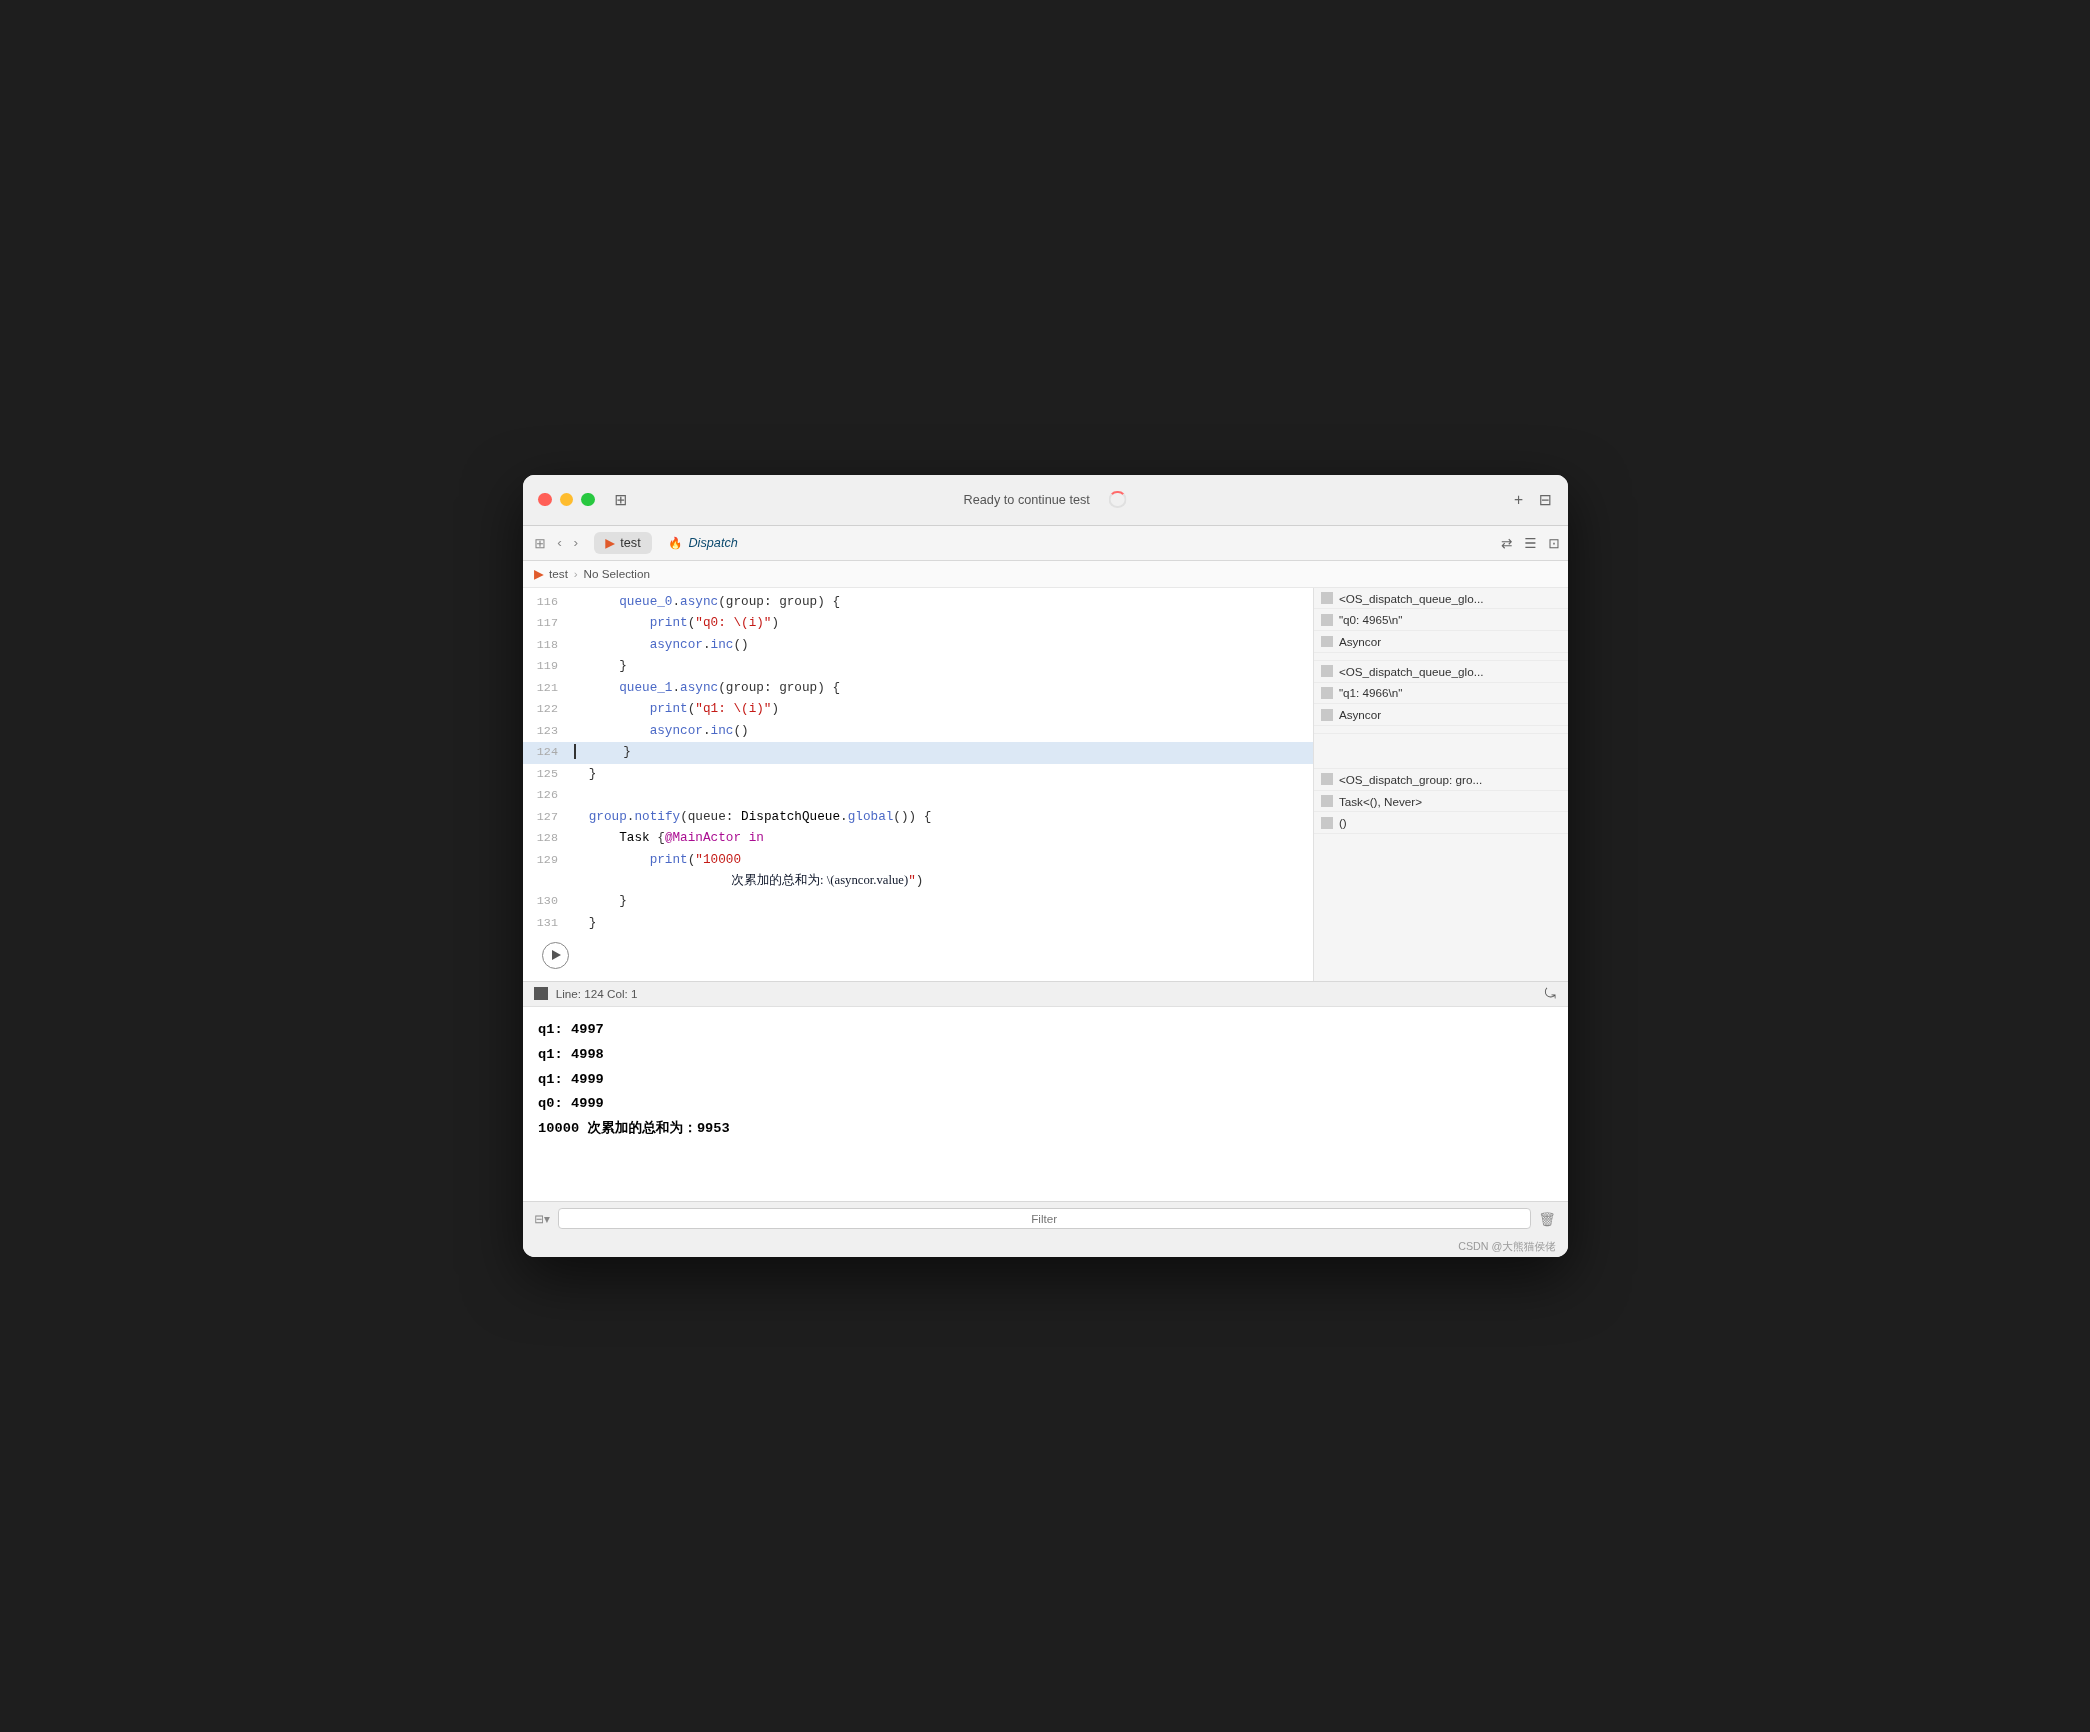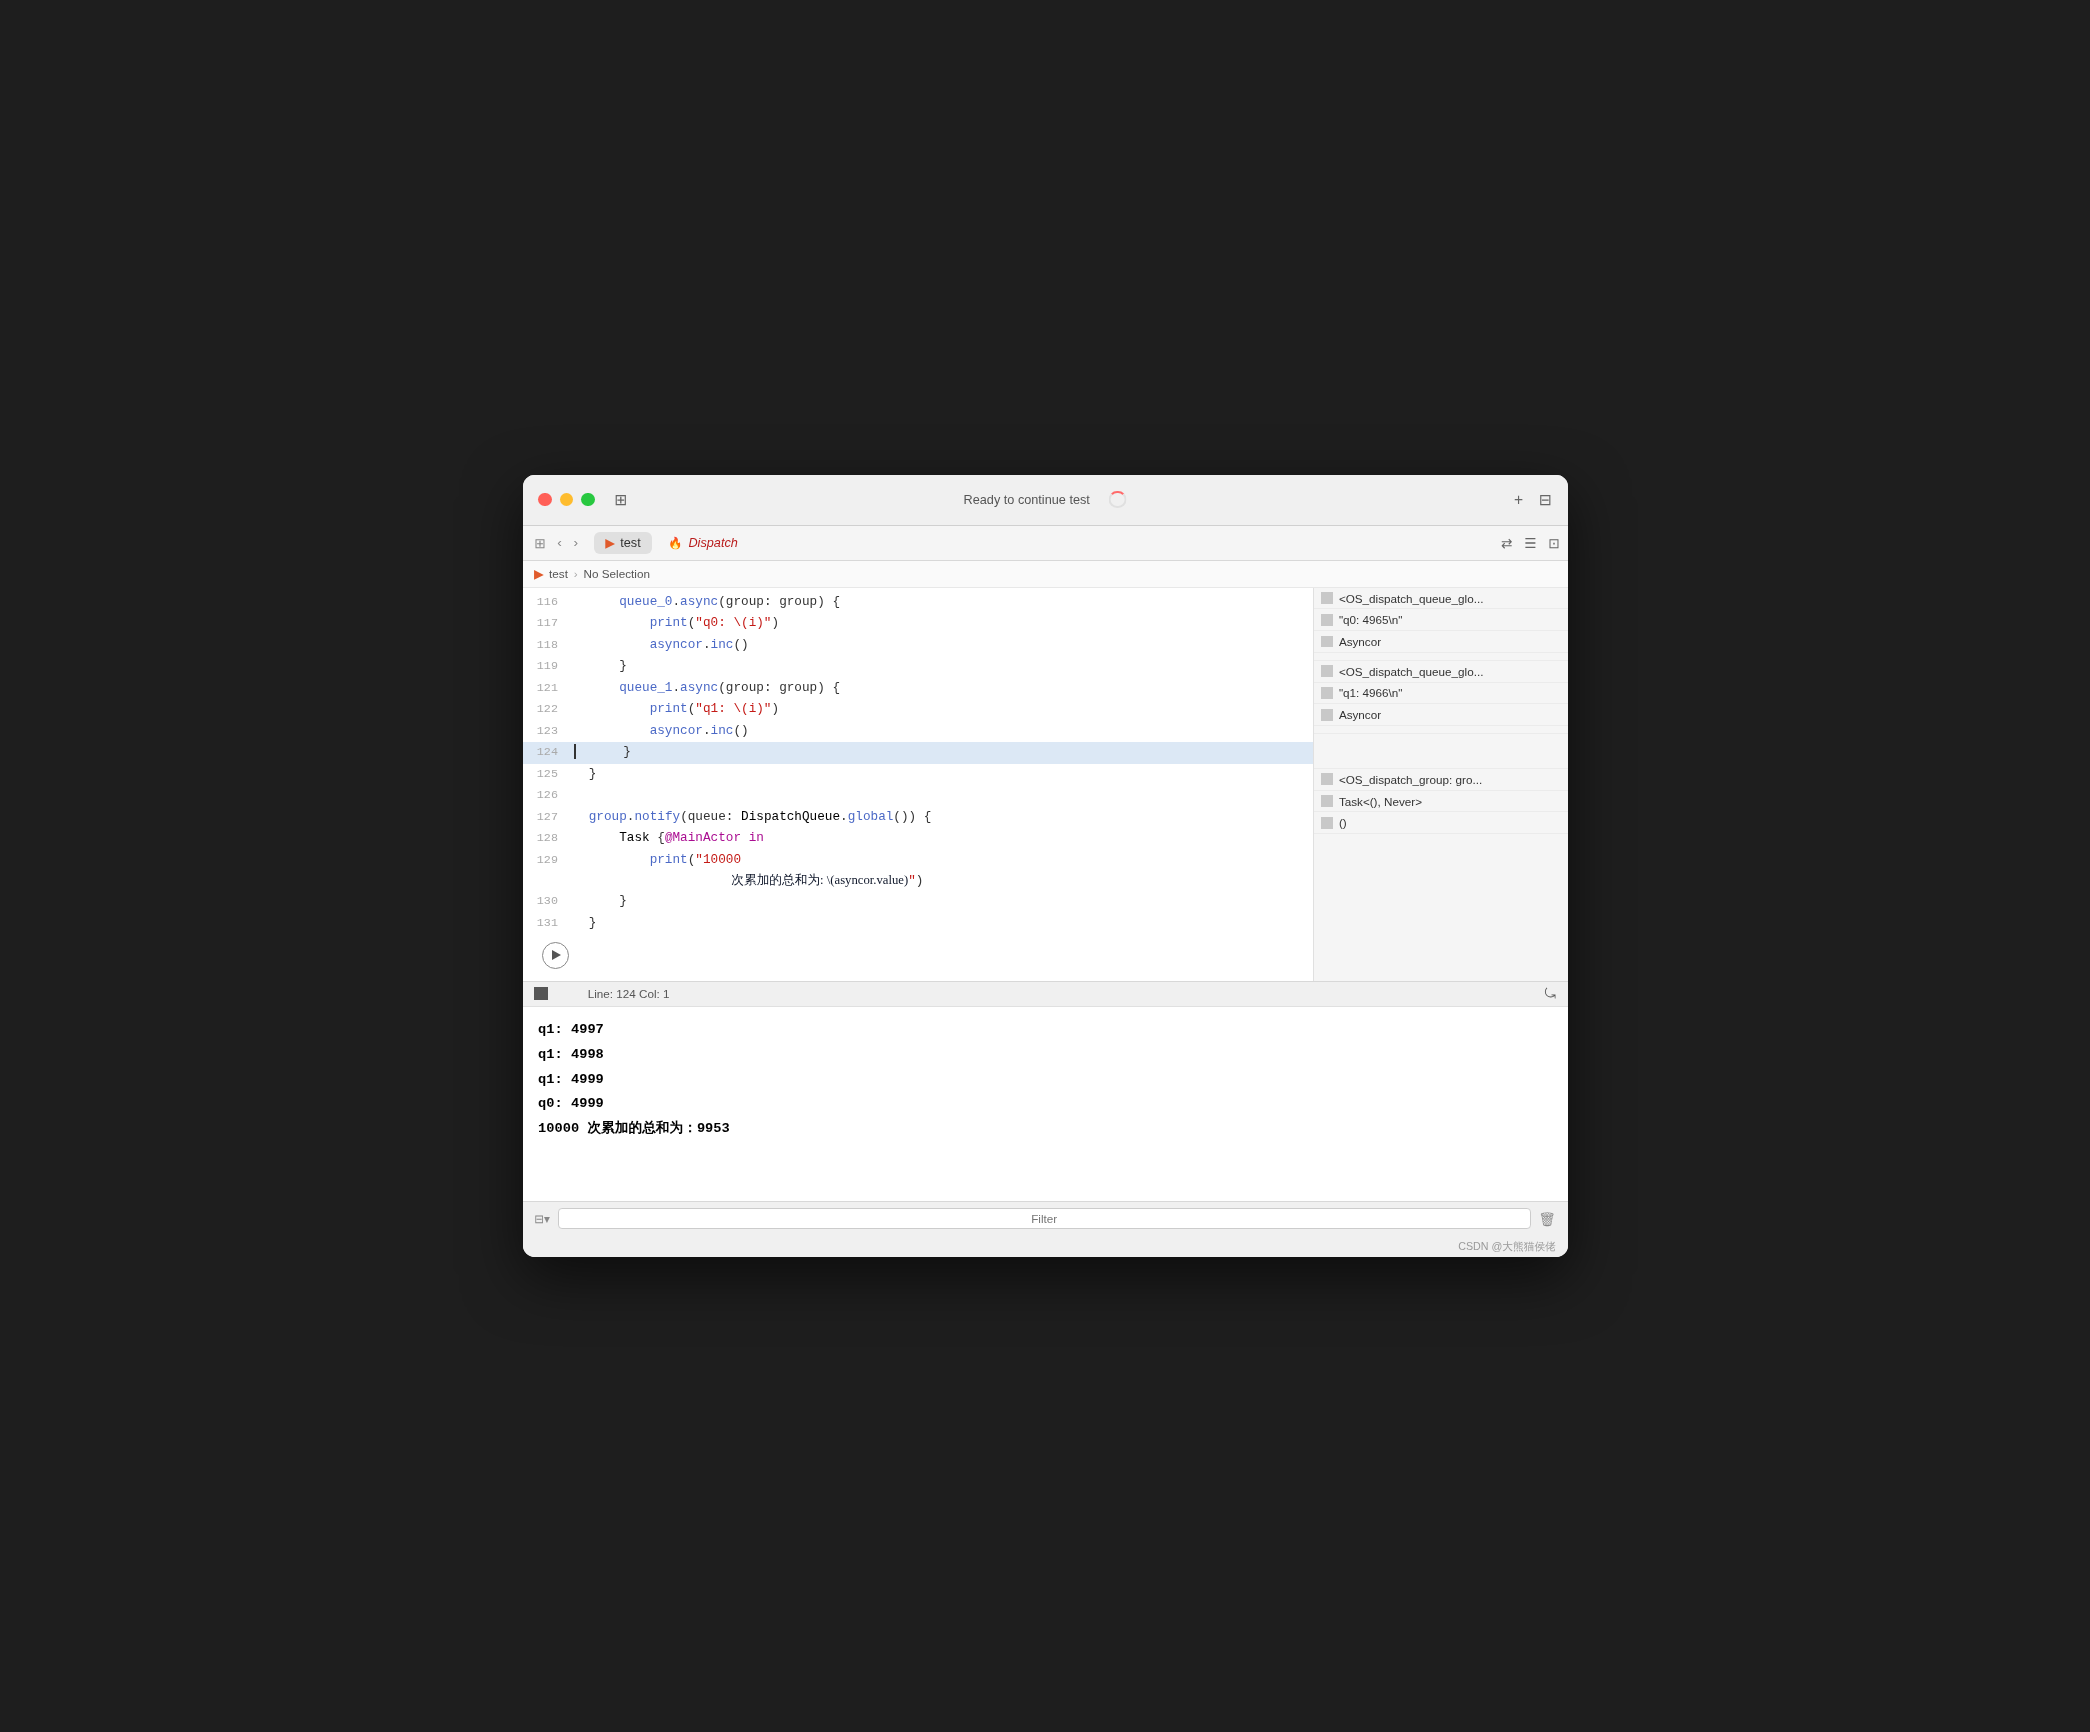--- a/index.html
+++ b/index.html
@@ -248,21 +248,20 @@
     
     .statusbar {
       background: #f0f0f0;
       height: 25px;
       display: flex;
       align-items: center;
       padding: 0 11.7px;
       border-top: 1px solid #d8d8d8;
       font-size: 11.7px;
       color: #555;
-      gap: 32px;
     }
     .statusbar-stop {
       width: 13.7px;
       height: 13.7px;
       background: #555;
       margin-right: 7.8px;
       flex-shrink: 0;
     }
     .statusbar-right {
       margin-left: auto;
@@ -361,21 +360,21 @@
       <span class="tab-nav-btn">⊞</span>
       <span class="tab-nav-btn">‹</span>
       <span class="tab-nav-btn">›</span>
     </div>
     <div class="tab active">
       <span class="tab-swift-icon">▶</span>
       <span>test</span>
     </div>
     <div class="tab inactive">
       <span class="tab-flame-icon">🔥</span>
-      <em style="font-style:italic; color:#b91c1c;">Dispatch</em>
+      <em style="font-style:italic; color:#0c4a6e;">Dispatch</em>
     </div>
     <div class="tabbar-right">
       <span style="font-size:13.7px;color:#666;">⇄</span>
       <span style="font-size:13.7px;color:#666;">☰</span>
       <span style="font-size:13.7px;color:#666;">⊡</span>
     </div>
   </div>
 
   <div class="breadcrumb">
     <span class="breadcrumb-swift">▶</span>

